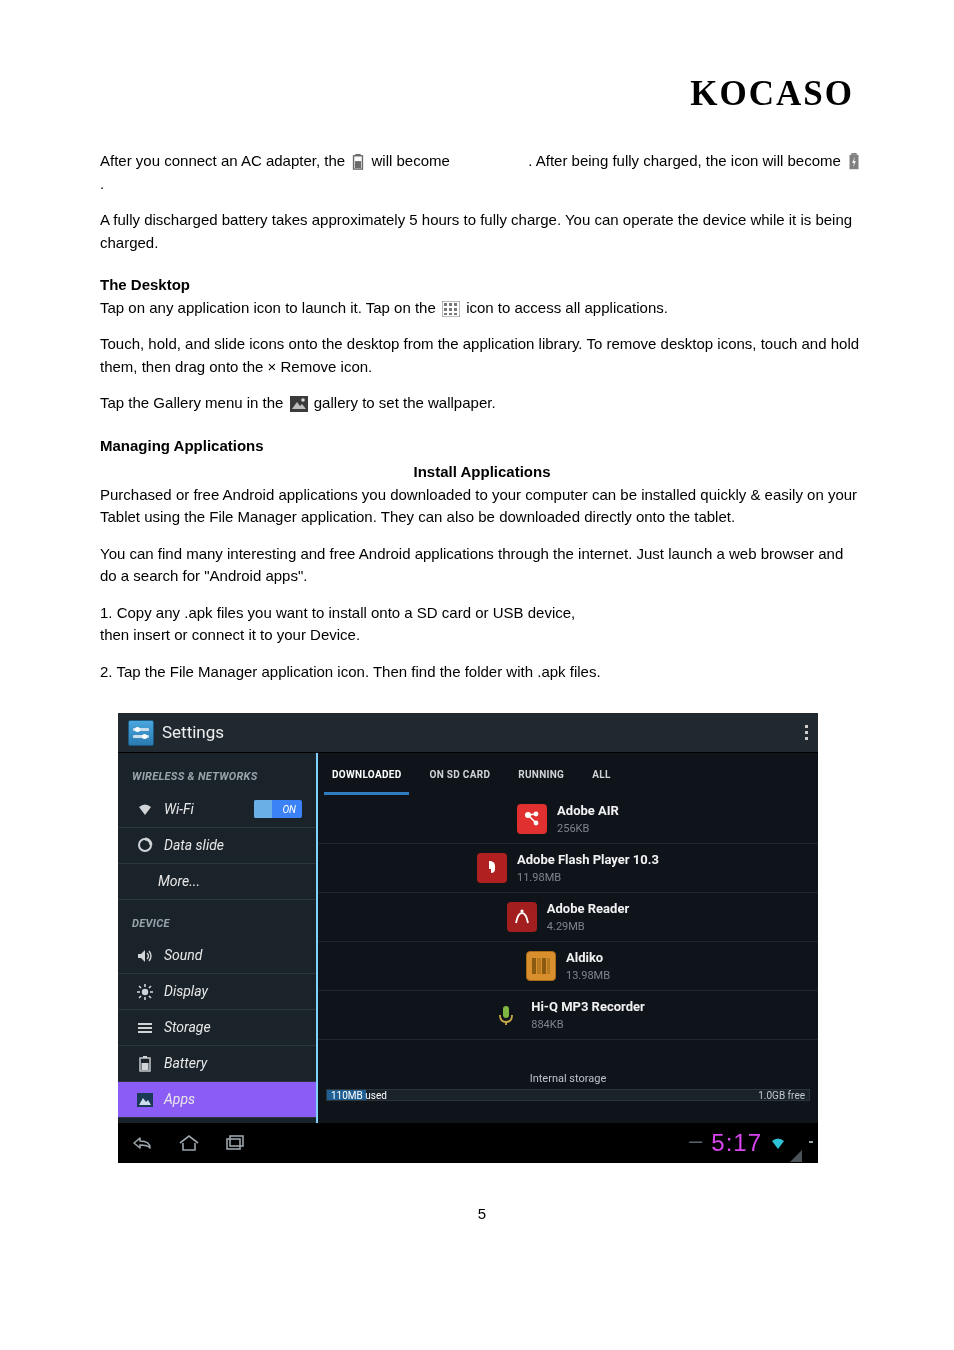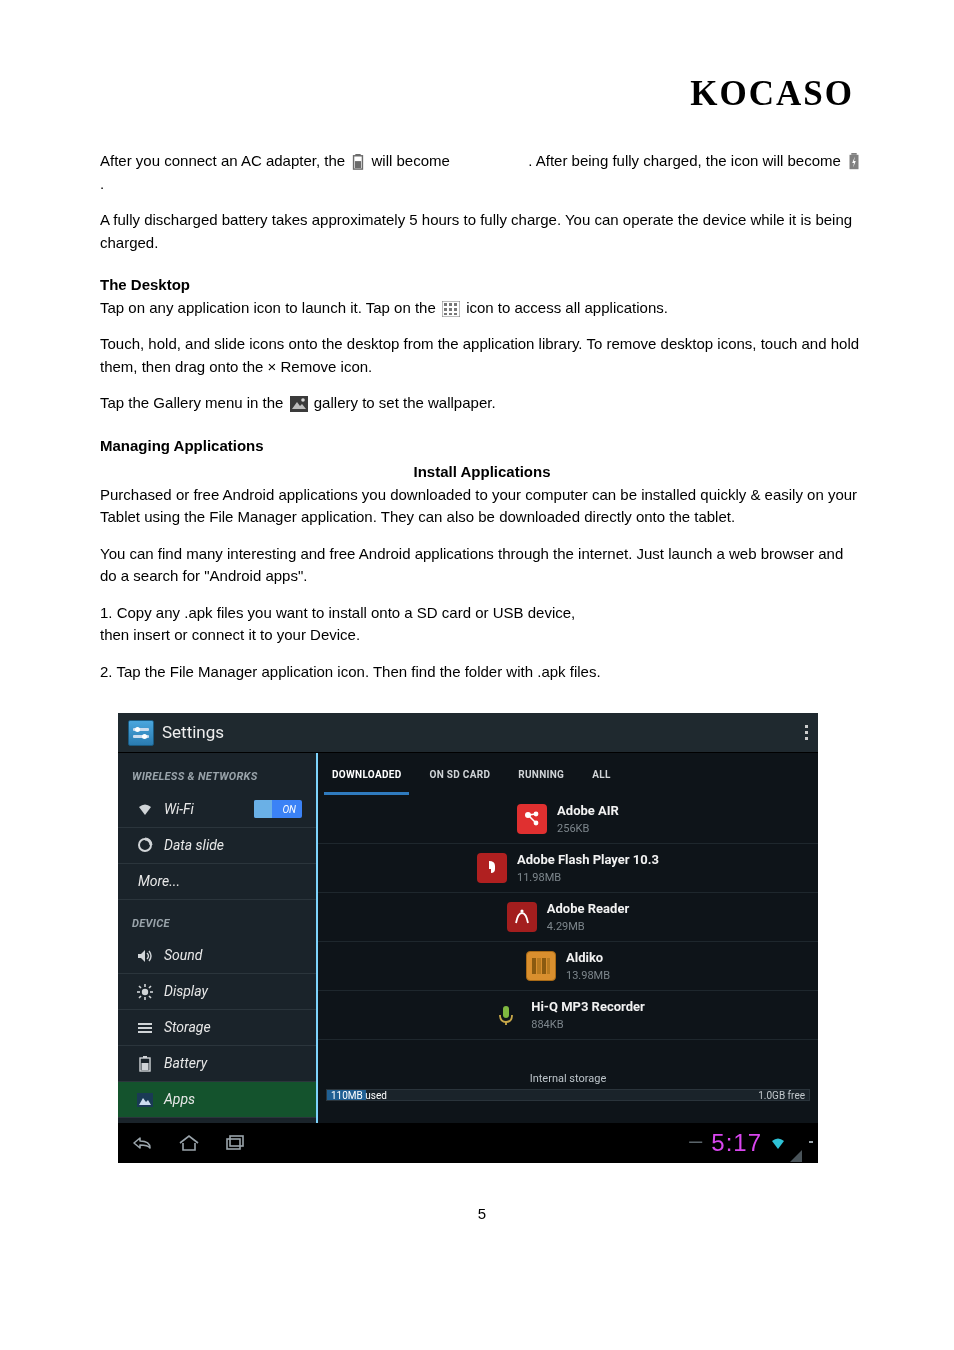--- a/index.html
+++ b/index.html
@@ -89,23 +89,23 @@
     padding:16px 14px 6px 14px;
     letter-spacing:.3px;
   }
   .side-item {
     display:flex; align-items:center;
     padding:7px 14px 7px 18px;
     border-bottom:1px solid #2b353c;
     color:#e8e8e8;
     position:relative;
   }
-  .side-item.more { padding-left:20px; }
+  .side-item.more { padding-left:40px; }
   .side-item .side-icon { width:18px; display:flex; justify-content:center; margin-right:10px;}
-  .side-item.selected { background:#14532d; }
+  .side-item.selected { background:#8b5cf6; }
   .wifi-toggle {
     margin-left:auto;
     width:48px; height:18px;
     background:#3b82f6;
     border-radius:2px;
     display:flex; align-items:center; justify-content:flex-end;
     font-size:10px; color:#fff;
     padding:0 4px;
     position:relative;
   }

